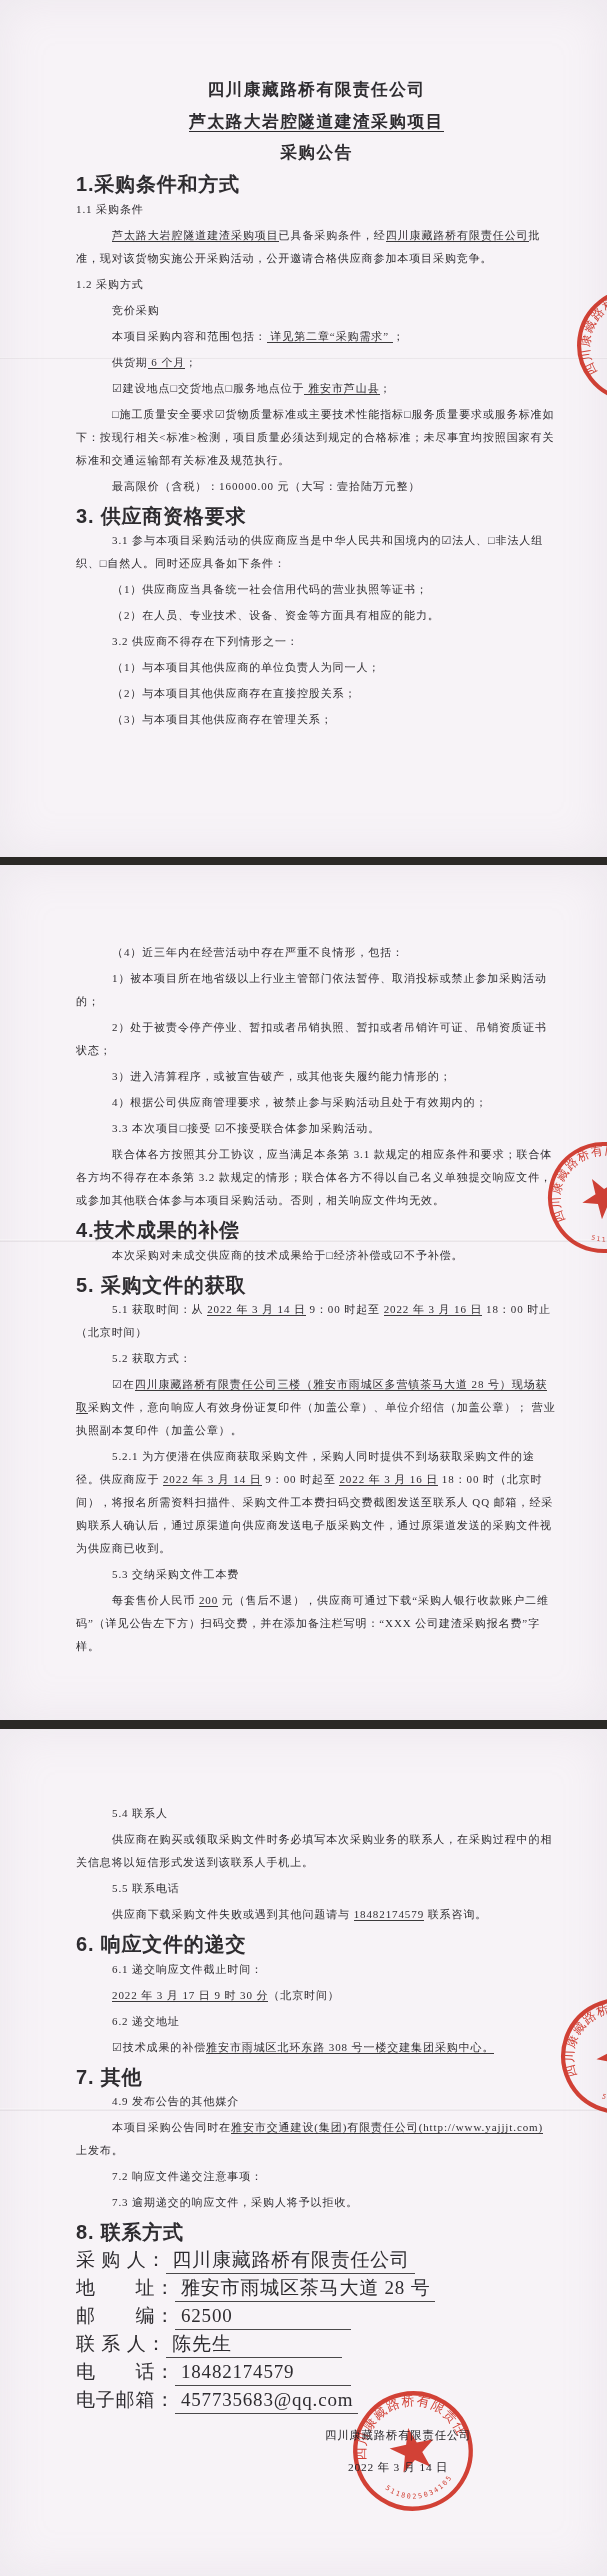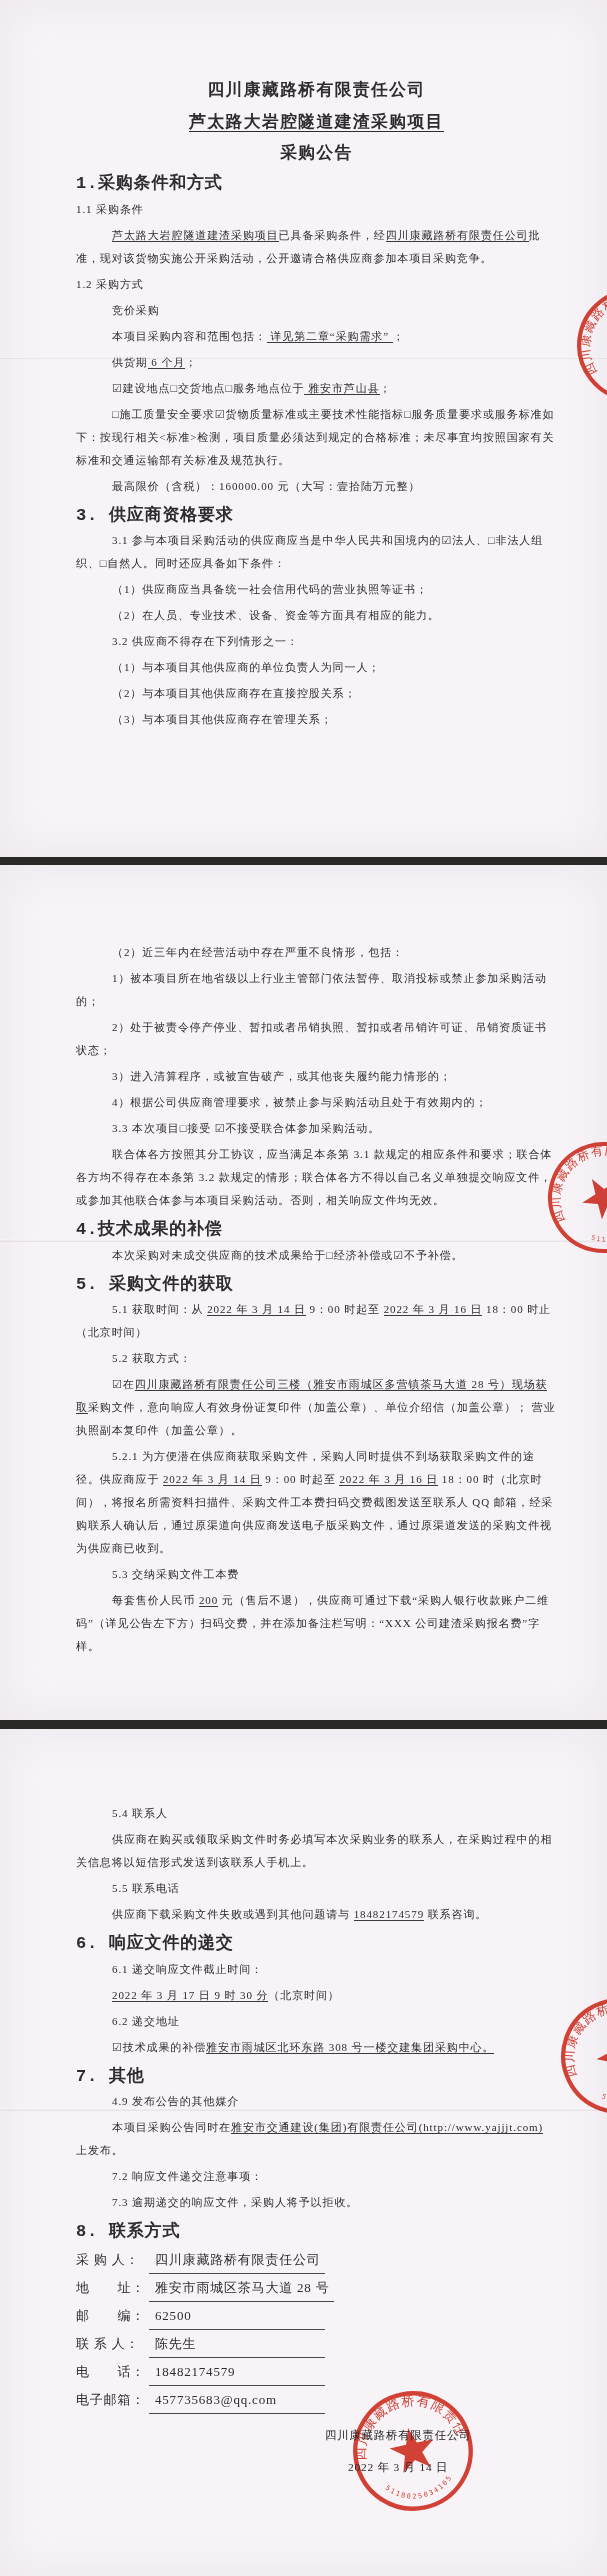--- a/index.html
+++ b/index.html
@@ -3,26 +3,26 @@
 <meta charset="utf-8">
 <style>
   html,body{margin:0;padding:0;background:#2b2926;}
   #doc{position:relative;width:482px;margin:0;font-family:"Liberation Serif","DejaVu Serif",serif;}
   .page{position:relative;width:607px;background:#f7f3f7;overflow:hidden;color:#2e2c30;
         box-shadow:inset 0 0 46px rgba(190,175,195,.18);}
   .page-inner{padding-left:76px;padding-right:50px;box-sizing:border-box;}
   .title{font-family:"Liberation Sans","DejaVu Sans",sans-serif;font-weight:bold;font-size:16.7px;
          line-height:27px;text-align:center;margin:0 0 4.6px;letter-spacing:1.5px;}
   .title-u{border-bottom:1.5px solid #2e2c30;padding-bottom:0.8px;}
-  .sec-h{font-family:Liberation Mono, monospace;font-weight:bold;font-size:17px;
+  .sec-h{font-family:Liberation Sans, sans-serif;font-weight:bold;font-size:20px;
          line-height:24px;margin:6px 0 1.5px;letter-spacing:0.8px;}
   .para{font-size:11px;line-height:23px;letter-spacing:0.9px;margin:0 0 3px;}
   .ind{text-indent:36px;}
   .u{border-bottom:0.8px solid #3c3a3c;}
-  .contact-row{font-size:13px;line-height:27px;letter-spacing:0.8px;}
+  .contact-row{font-size:19px;line-height:27px;letter-spacing:0.8px;}
   .contact-label{display:inline-block;min-width:73px;}
   .contact-value{display:inline-block;min-width:165px;border-bottom:0.8px solid #4a484a;padding:0 4.6px 0 6px;}
   .crease{position:absolute;left:0;width:100%;height:2.3px;
           background:linear-gradient(rgba(255,255,255,.55),rgba(120,105,115,.14));pointer-events:none;}
   .stamp{position:absolute;mix-blend-mode:multiply;opacity:.92;pointer-events:none;}
   .sig{position:absolute;font-size:11.4px;line-height:16.7px;letter-spacing:0.8px;color:#262428;white-space:nowrap;}
 </style>
 </head>
 <body>
 
@@ -58,21 +58,21 @@
             <path id="arcB0" d="M 36,140 A 74,74 0 0 0 164,140"></path>
           </defs>
           <circle cx="100" cy="100" r="93" fill="none" stroke="#d63426" stroke-width="7"></circle>
           <polygon points="100.0,62.0 108.8,87.9 136.1,88.3 114.3,104.6 122.3,130.7 100.0,115.0 77.7,130.7 85.7,104.6 63.9,88.3 91.2,87.9" fill="#d63426"></polygon>
           <text fill="#d63426" font-size="21" letter-spacing="2" font-family="&quot;Liberation Serif&quot;,&quot;DejaVu Serif&quot;,serif"><textPath href="#arcT0" startOffset="2%">四川康藏路桥有限责任公司</textPath></text>
           <text fill="#d63426" font-size="11" letter-spacing="3" font-family="&quot;DejaVu Sans Mono&quot;,monospace"><textPath href="#arcB0" startOffset="8%">5118025034105</textPath></text>
         </svg></div>
     </div>
     <div class="page" style="height: 855px; margin-bottom: 9px;">
       <div class="page-inner" style="padding-top: 76px;">
-        <p class="para ind">（2）近三年内在经营活动中存在严重不良情形，包括：</p>
+        <p class="para ind">（4）近三年内在经营活动中存在严重不良情形，包括：</p>
         <p class="para ind">1）被本项目所在地省级以上行业主管部门依法暂停、取消投标或禁止参加采购活动的；</p>
         <p class="para ind">2）处于被责令停产停业、暂扣或者吊销执照、暂扣或者吊销许可证、吊销资质证书状态；</p>
         <p class="para ind">3）进入清算程序，或被宣告破产，或其他丧失履约能力情形的；</p>
         <p class="para ind">4）根据公司供应商管理要求，被禁止参与采购活动且处于有效期内的；</p>
         <p class="para ind"><span>3.3 本次项目</span><span>□</span><span>接受 </span><span>☑</span><span>不接受联合体参加采购活动。</span></p>
         <p class="para ind">联合体各方按照其分工协议，应当满足本条第 3.1 款规定的相应条件和要求；联合体各方均不得存在本条第 3.2 款规定的情形；联合体各方不得以自己名义单独提交响应文件，或参加其他联合体参与本项目采购活动。否则，相关响应文件均无效。</p>
         <div class="sec-h">4.技术成果的补偿</div>
         <p class="para ind"><span>本次采购对未成交供应商的技术成果给于</span><span>□</span><span>经济补偿或</span><span>☑</span><span>不予补偿。</span></p>
         <div class="sec-h">5. 采购文件的获取</div>
         <p class="para ind"><span>5.1 获取时间：从 </span><span class="u">2022 年 3 月 14 日</span><span> 9：00 时起至 </span><span class="u">2022 年 3 月 16 日</span><span> 18：00 时止（北京时间）</span></p>

